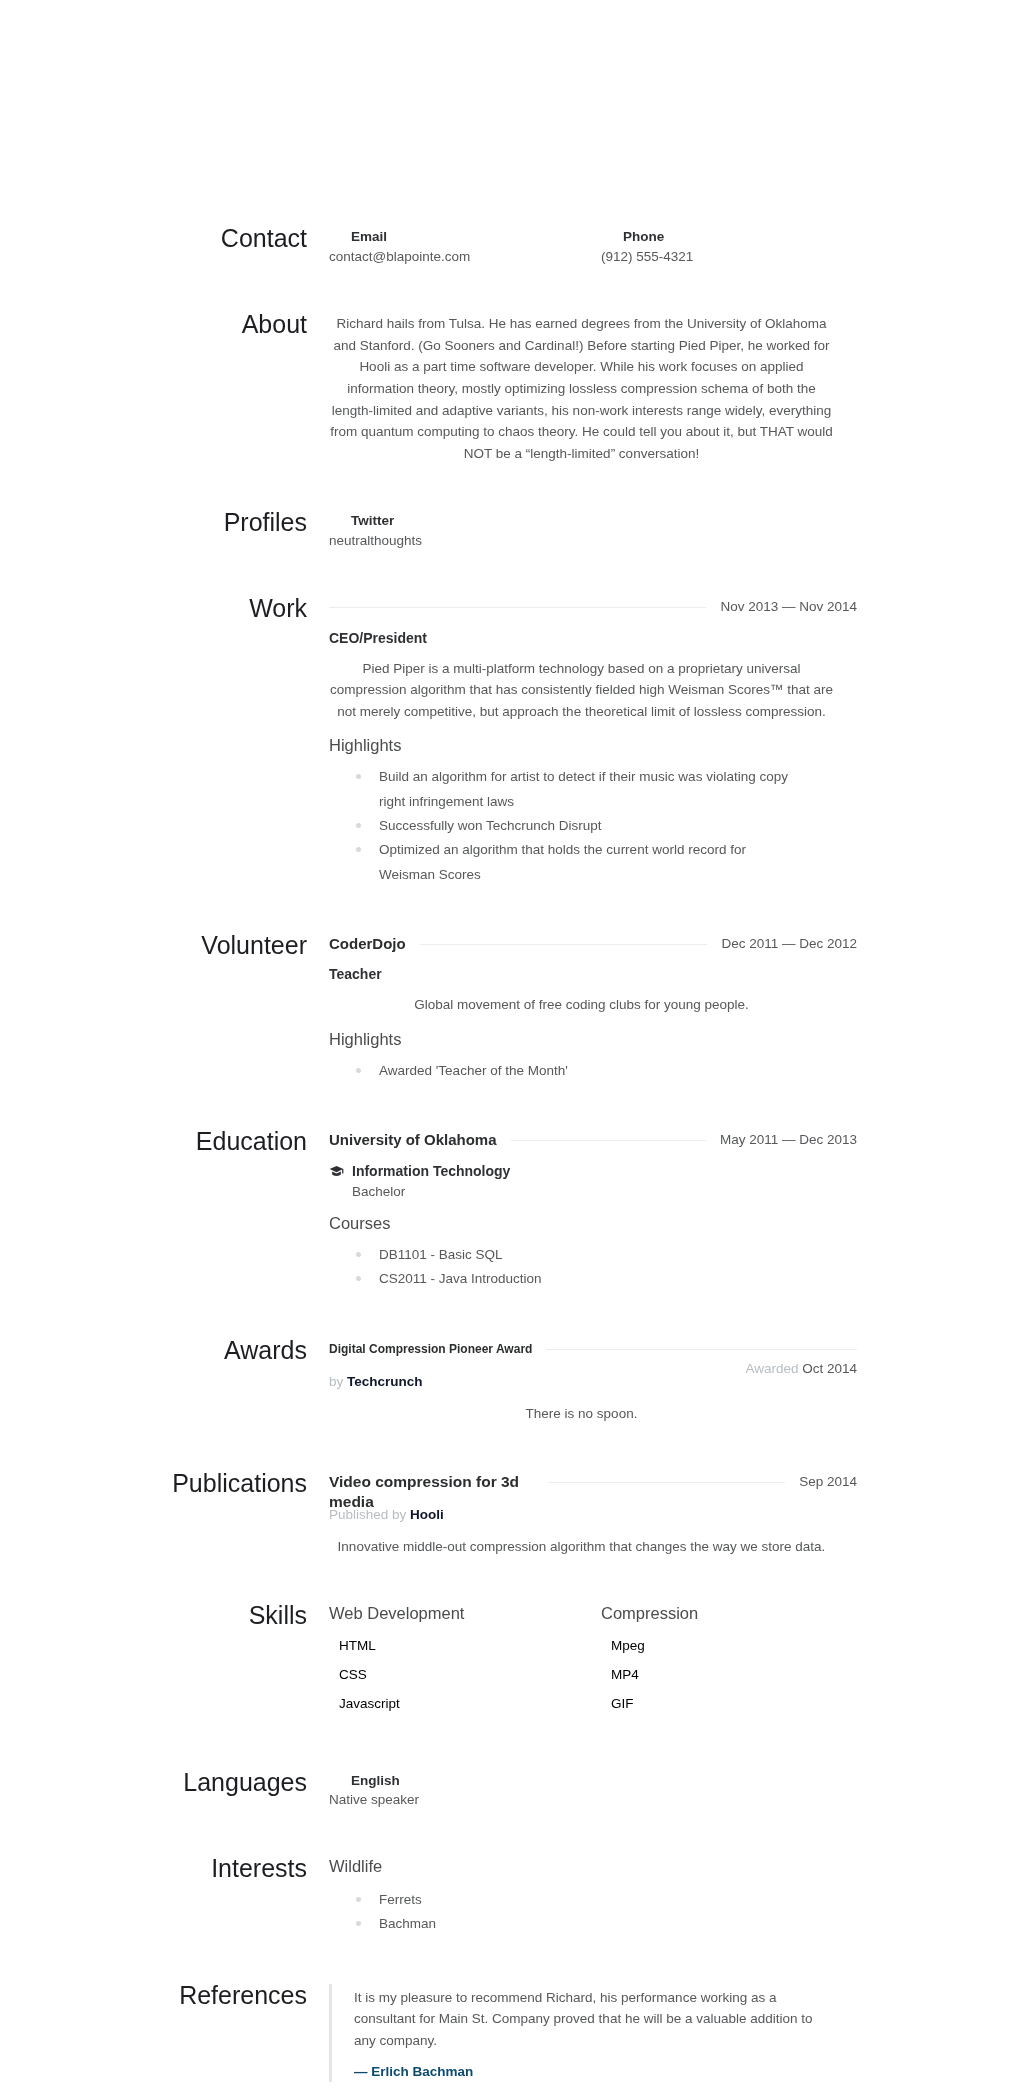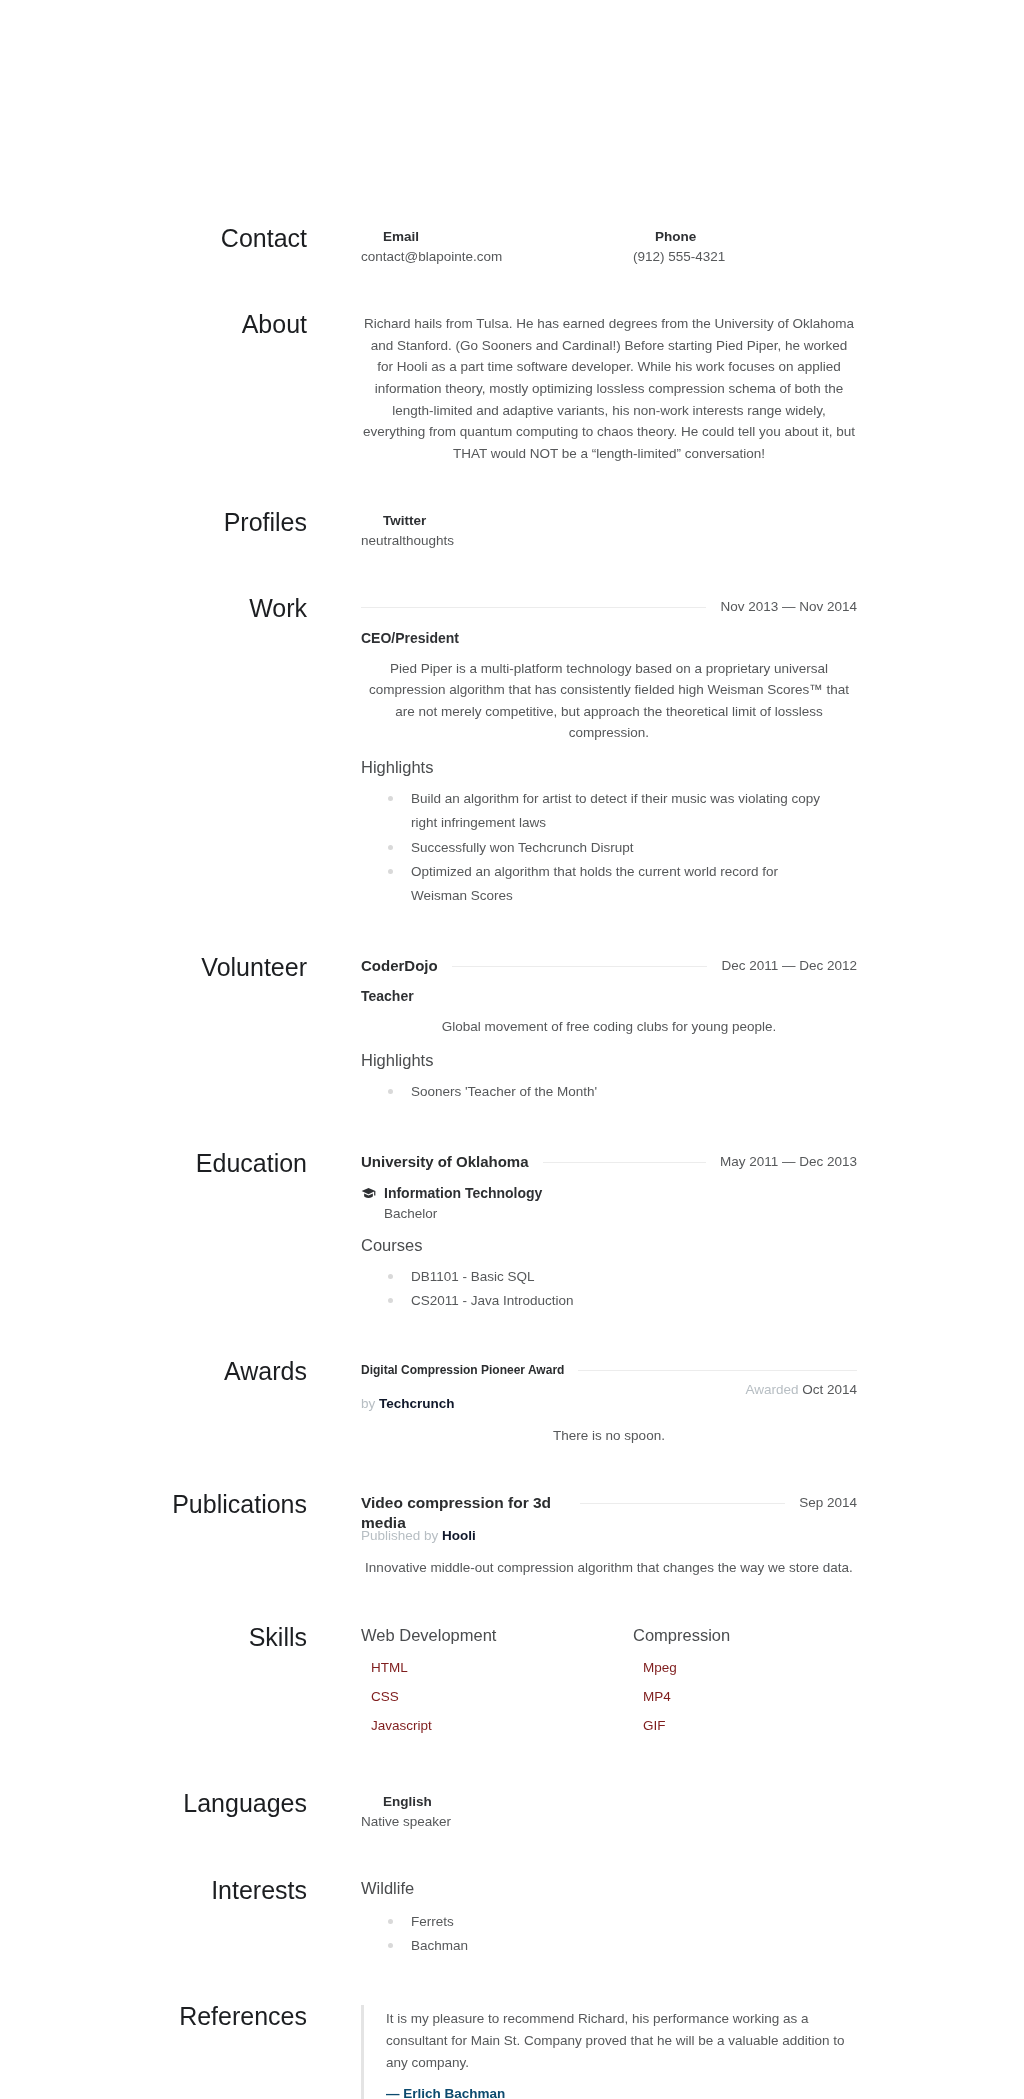--- a/index.html
+++ b/index.html
@@ -18,21 +18,21 @@
     padding-top: 224px;
   }
   .section { display: flex; margin-bottom: 44px; }
   .section-heading {
     flex: 0 0 140px;
     text-align: right;
     font-size: 25px;
     font-weight: 400;
     color: #1c1e21;
     line-height: 1.15;
-    margin-right: 54px;
+    margin-right: 22px;
   }
   .section-body { flex: 1; min-width: 0; padding-top: 3px; }
 
   
   .fields-grid { display: grid; grid-template-columns: 272px 1fr; }
   .field-label { font-weight: bold; color: #2e3033; line-height: 1.45; padding-left: 22px; }
   .field-value { color: #56585a; line-height: 1.45; }
 
   
   .para { color: #56585a; line-height: 1.6; max-width: 505px; text-align: center; }
@@ -83,21 +83,21 @@
   .header-right-col .entry-rule { margin: 10px 0 0 0; }
   .header-right-col .entry-date { text-align: right; margin-top: 9px; }
   .header-right-row { flex: 1; display: flex; align-items: flex-start; margin-left: 14px; }
   .header-right-row .entry-rule { margin-left: 0; }
   .byline { margin-top: -17px; margin-bottom: 14px; color: #b7bec3; position: relative; z-index: 0; }
   .byline .by-name { font-weight: bold; color: #0f172a; }
 
   
   .groups-grid { display: grid; grid-template-columns: 272px 1fr; }
   ul.keywords { list-style: none; padding-left: 10px; margin-top: 14px; }
-  ul.keywords li { color: #7f1d1d; line-height: 1.4; margin-bottom: 10px; }
+  ul.keywords li { color: #000000; line-height: 1.4; margin-bottom: 10px; }
   .interest-bullets { margin-top: 12px; }
 
   
   blockquote.reference {
     border-left: 3px solid #e4e4e4;
     padding: 3px 0 3px 22px;
   }
   blockquote.reference p { color: #56585a; line-height: 1.62; max-width: 460px; }
   .reference-name { font-weight: bold; color: #0c4a6e; margin-top: 12px; }
 </style>
@@ -164,21 +164,21 @@
     <div class="section-body">
       <div class="entry-header">
         <span class="entry-name">CoderDojo</span>
         <span class="entry-rule"></span>
         <span class="entry-date">Dec 2011 — Dec 2012</span>
       </div>
       <div class="position">Teacher</div>
       <p class="para entry-summary">Global movement of free coding clubs for young people.</p>
       <div class="group-heading">Highlights</div>
       <ul class="bullets">
-        <li>Sooners 'Teacher of the Month'</li>
+        <li>Awarded 'Teacher of the Month'</li>
       </ul>
     </div>
   </section>
 
   <section class="section">
     <h2 class="section-heading">Education</h2>
     <div class="section-body">
       <div class="entry-header">
         <span class="entry-name">University of Oklahoma</span>
         <span class="entry-rule"></span>

